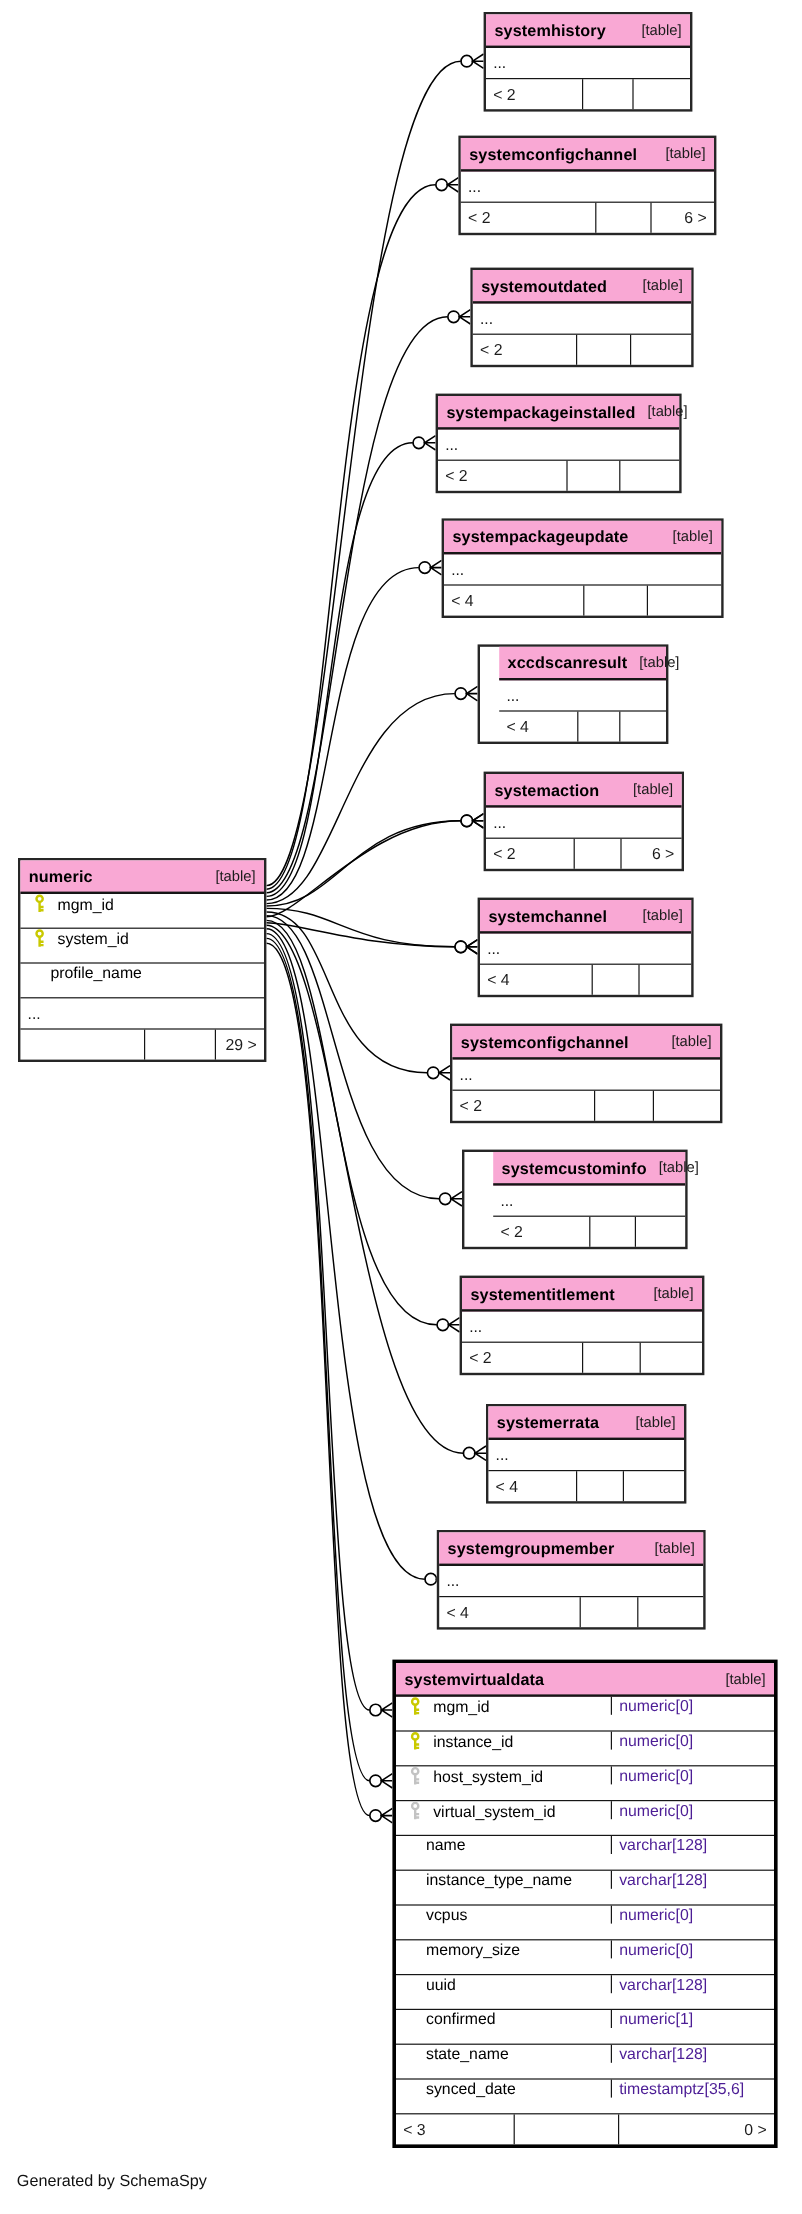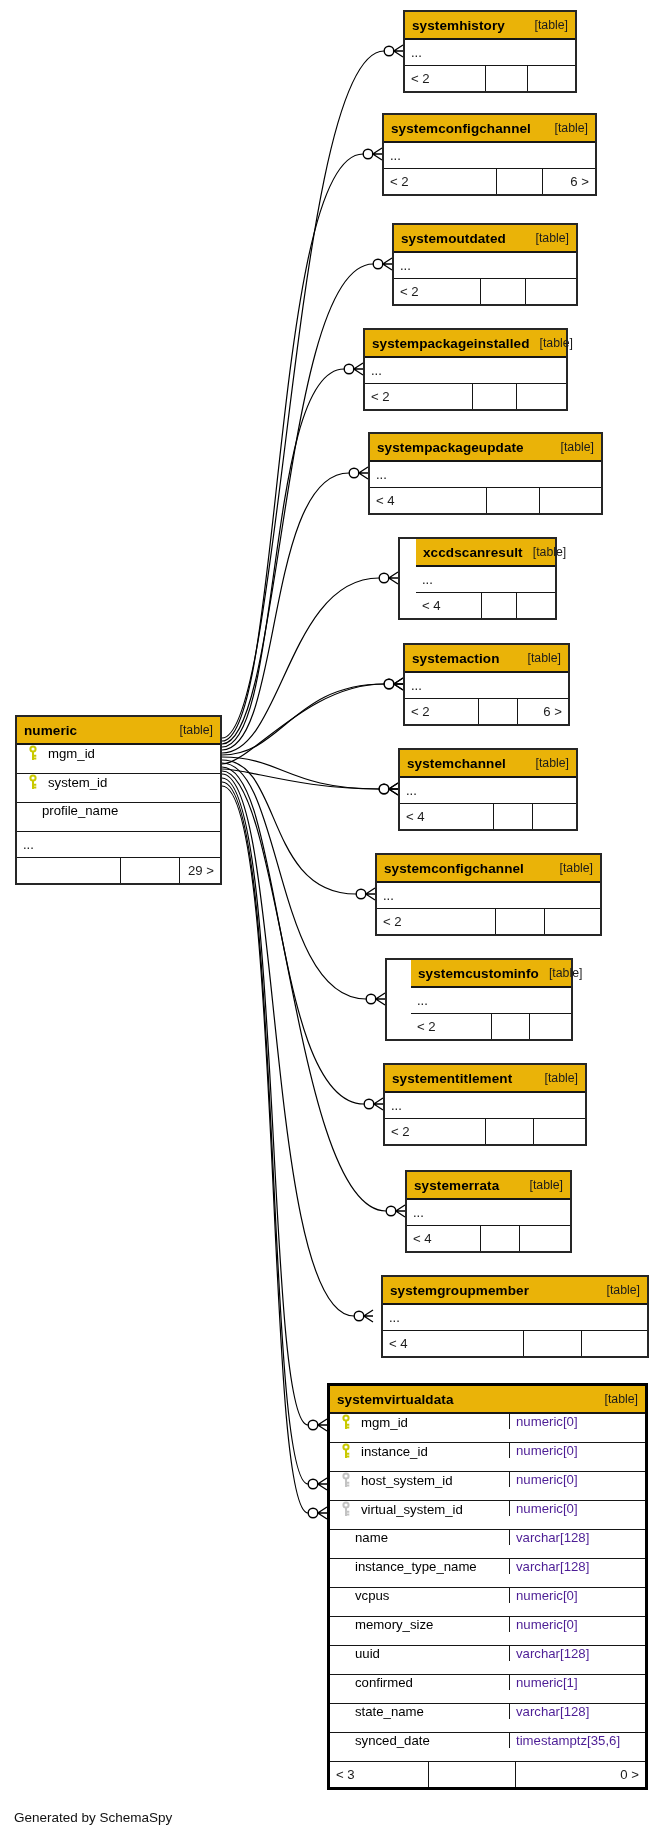--- a/index.html
+++ b/index.html
@@ -1,21 +1,21 @@
 <!DOCTYPE html>
 <html><head>
 <meta charset="utf-8">
 <style>
   html,body{margin:0;padding:0;background:#fff;}
   #canvas{position:relative;width:668px;height:1845px;background:#ffffff;overflow:hidden;
           font-family:"Liberation Sans","DejaVu Sans",sans-serif;}
   #conn-svg{position:absolute;left:0;top:0;width:668px;height:1845px;}
   .tbl{position:absolute;background:#fff;border:2px solid #262626;box-sizing:border-box;}
   .tbl.focus{border:3px solid #000;}
-  .hdr{display:flex;justify-content:space-between;align-items:center;background:#eab308;
+  .hdr{display:flex;justify-content:space-between;align-items:center;background:#f9a8d4;
        border-bottom:2px solid #161616;padding:0 7px;height:26px;}
   .tname{font-weight:bold;font-size:13.5px;color:#000;letter-spacing:.1px;}
   .badge{font-size:12.3px;color:#1c1c1c;margin-left:10px;white-space:nowrap;}
   .row{display:flex;align-items:flex-start;border-bottom:1px solid #161616;height:28px;}
   .ncell{display:flex;align-items:center;flex:1 1 auto;}
   .keyslot{width:18px;margin-left:7px;display:flex;align-items:center;justify-content:center;flex:0 0 18px;}
   .noicon{margin-left:25px;}
   .cname{font-size:13.2px;color:#000;margin-left:6px;white-space:nowrap;}
   .noicon .cname{margin-left:0;}
   .tcell{flex:0 0 129px;border-left:1px solid #161616;display:flex;align-items:center;
@@ -302,21 +302,21 @@
           <span class="tname">systemerrata</span>
           <span class="badge">[table]</span>
         </div>
         <div class="ell">...</div>
         <div class="ftr">
           <div class="fcell" style="width: 45%;">&lt; 4</div>
           <div class="fcell" style="width: 24%;"></div>
           <div class="fcell r" style="width: 31%;"></div>
         </div>
       </div>
-      <div class="tbl" style="left: 381px; top: 1275px; width: 268px;">
+      <div class="tbl" style="left: 364px; top: 1275px; width: 224px;">
         <div class="hdr">
           <span class="tname">systemgroupmember</span>
           <span class="badge">[table]</span>
         </div>
         <div class="ell">...</div>
         <div class="ftr">
           <div class="fcell" style="width: 53%;">&lt; 4</div>
           <div class="fcell" style="width: 22%;"></div>
           <div class="fcell r" style="width: 25%;"></div>
         </div>

